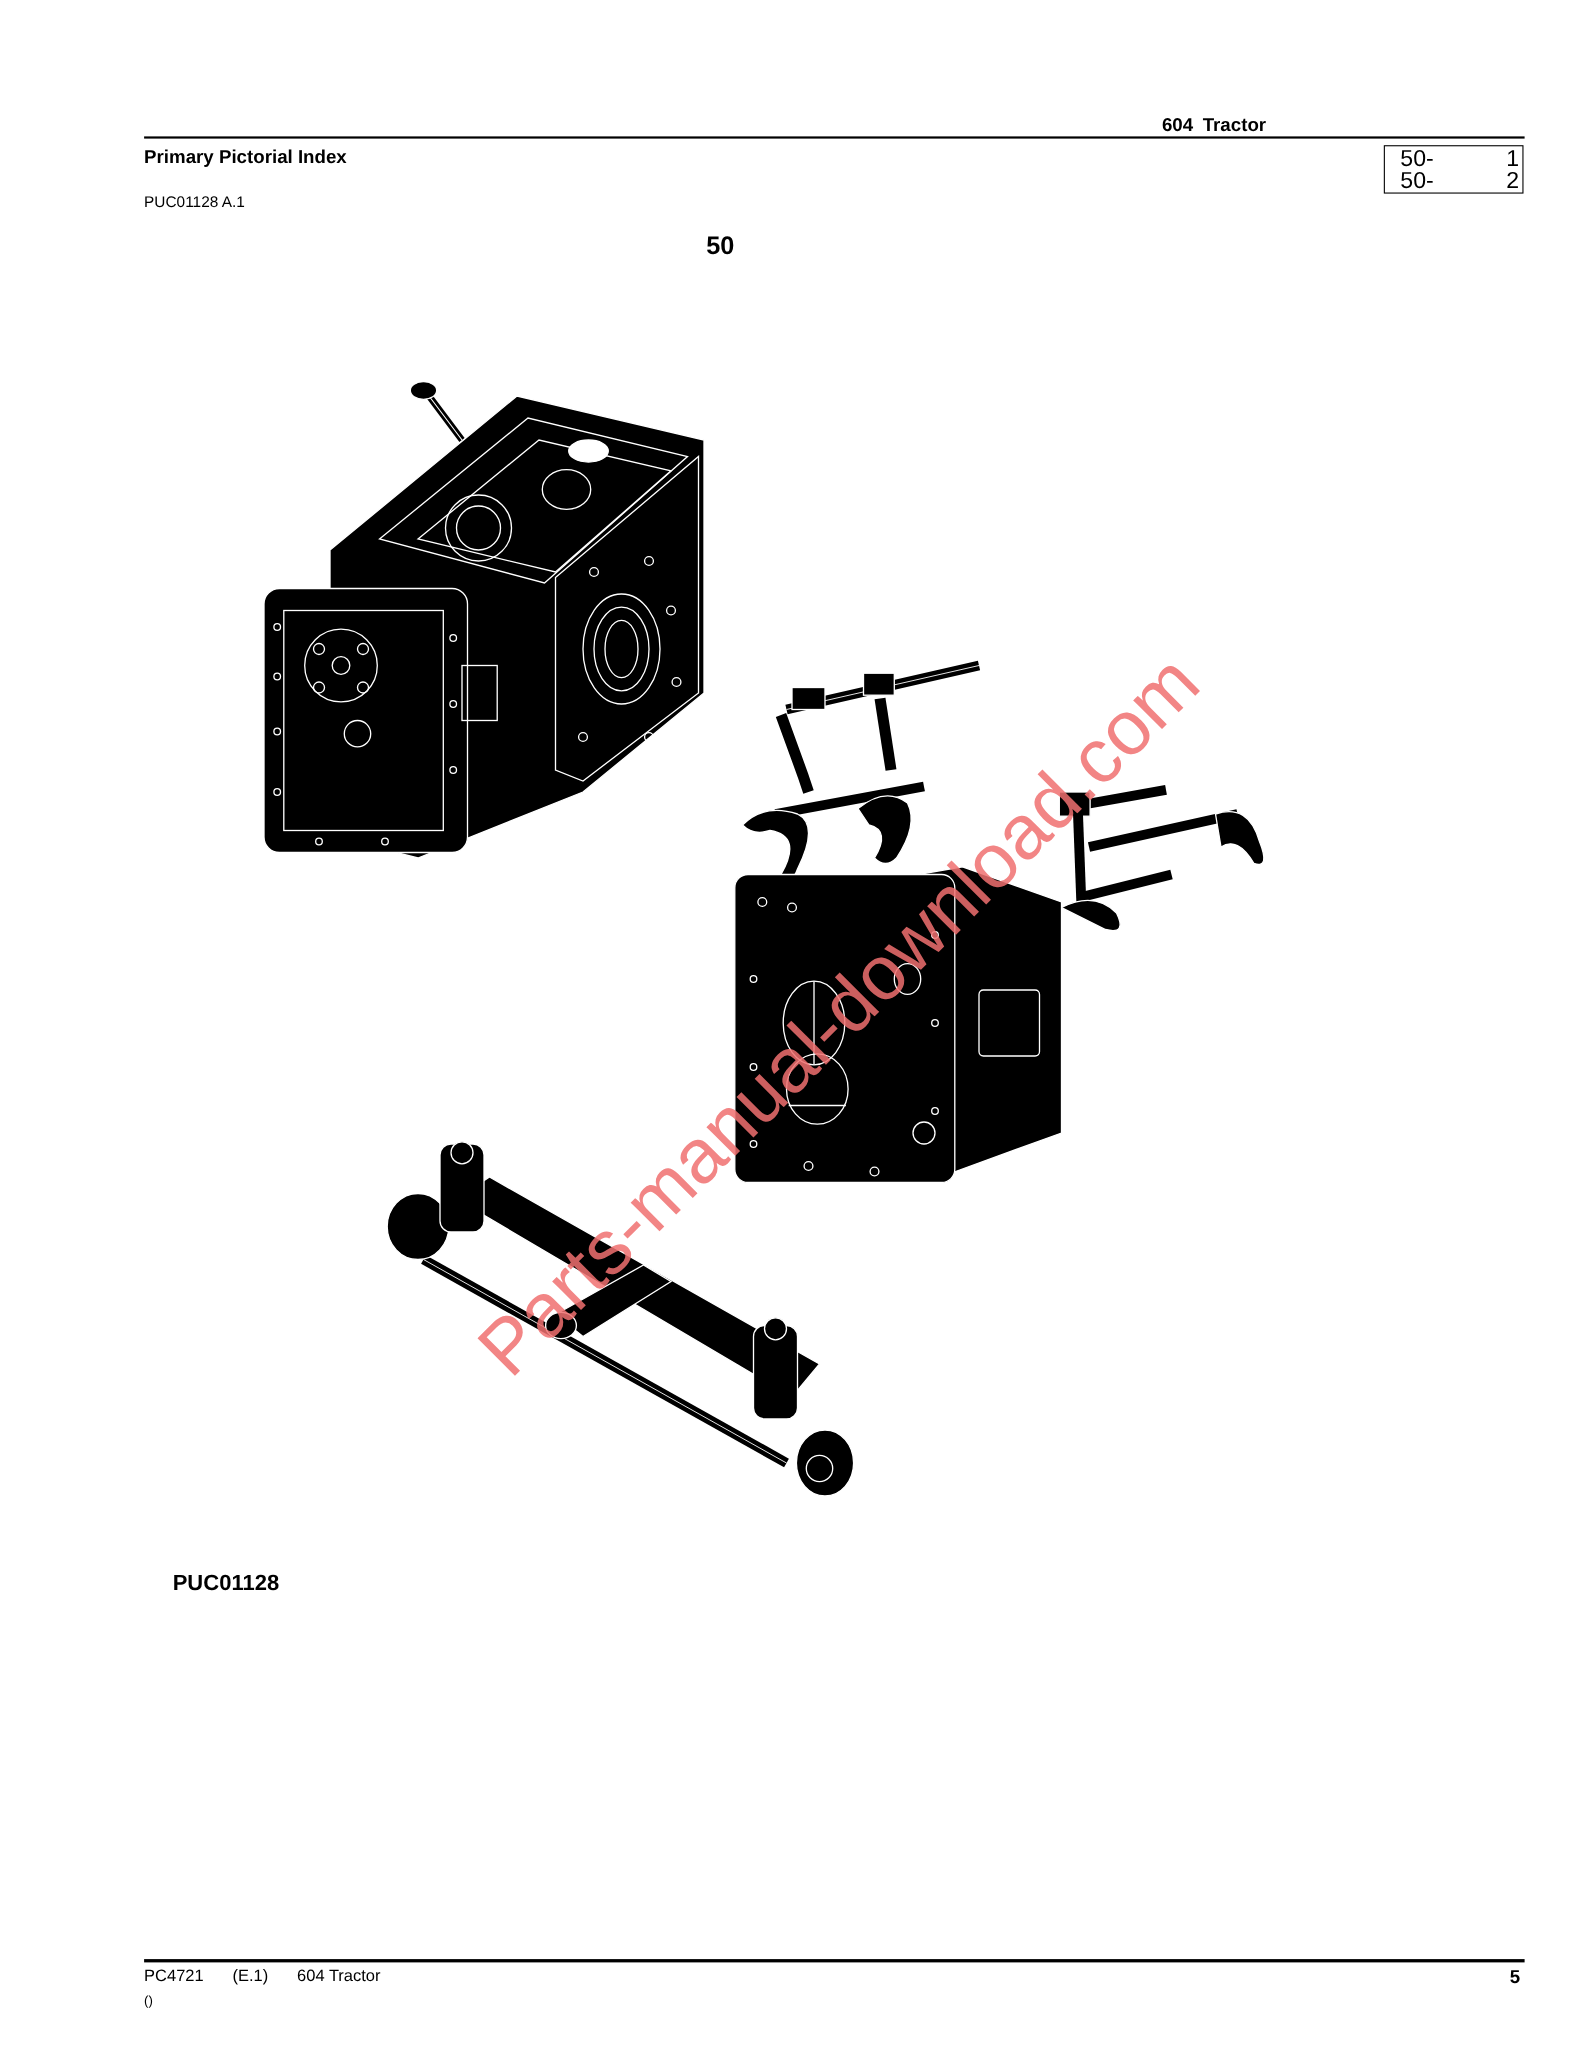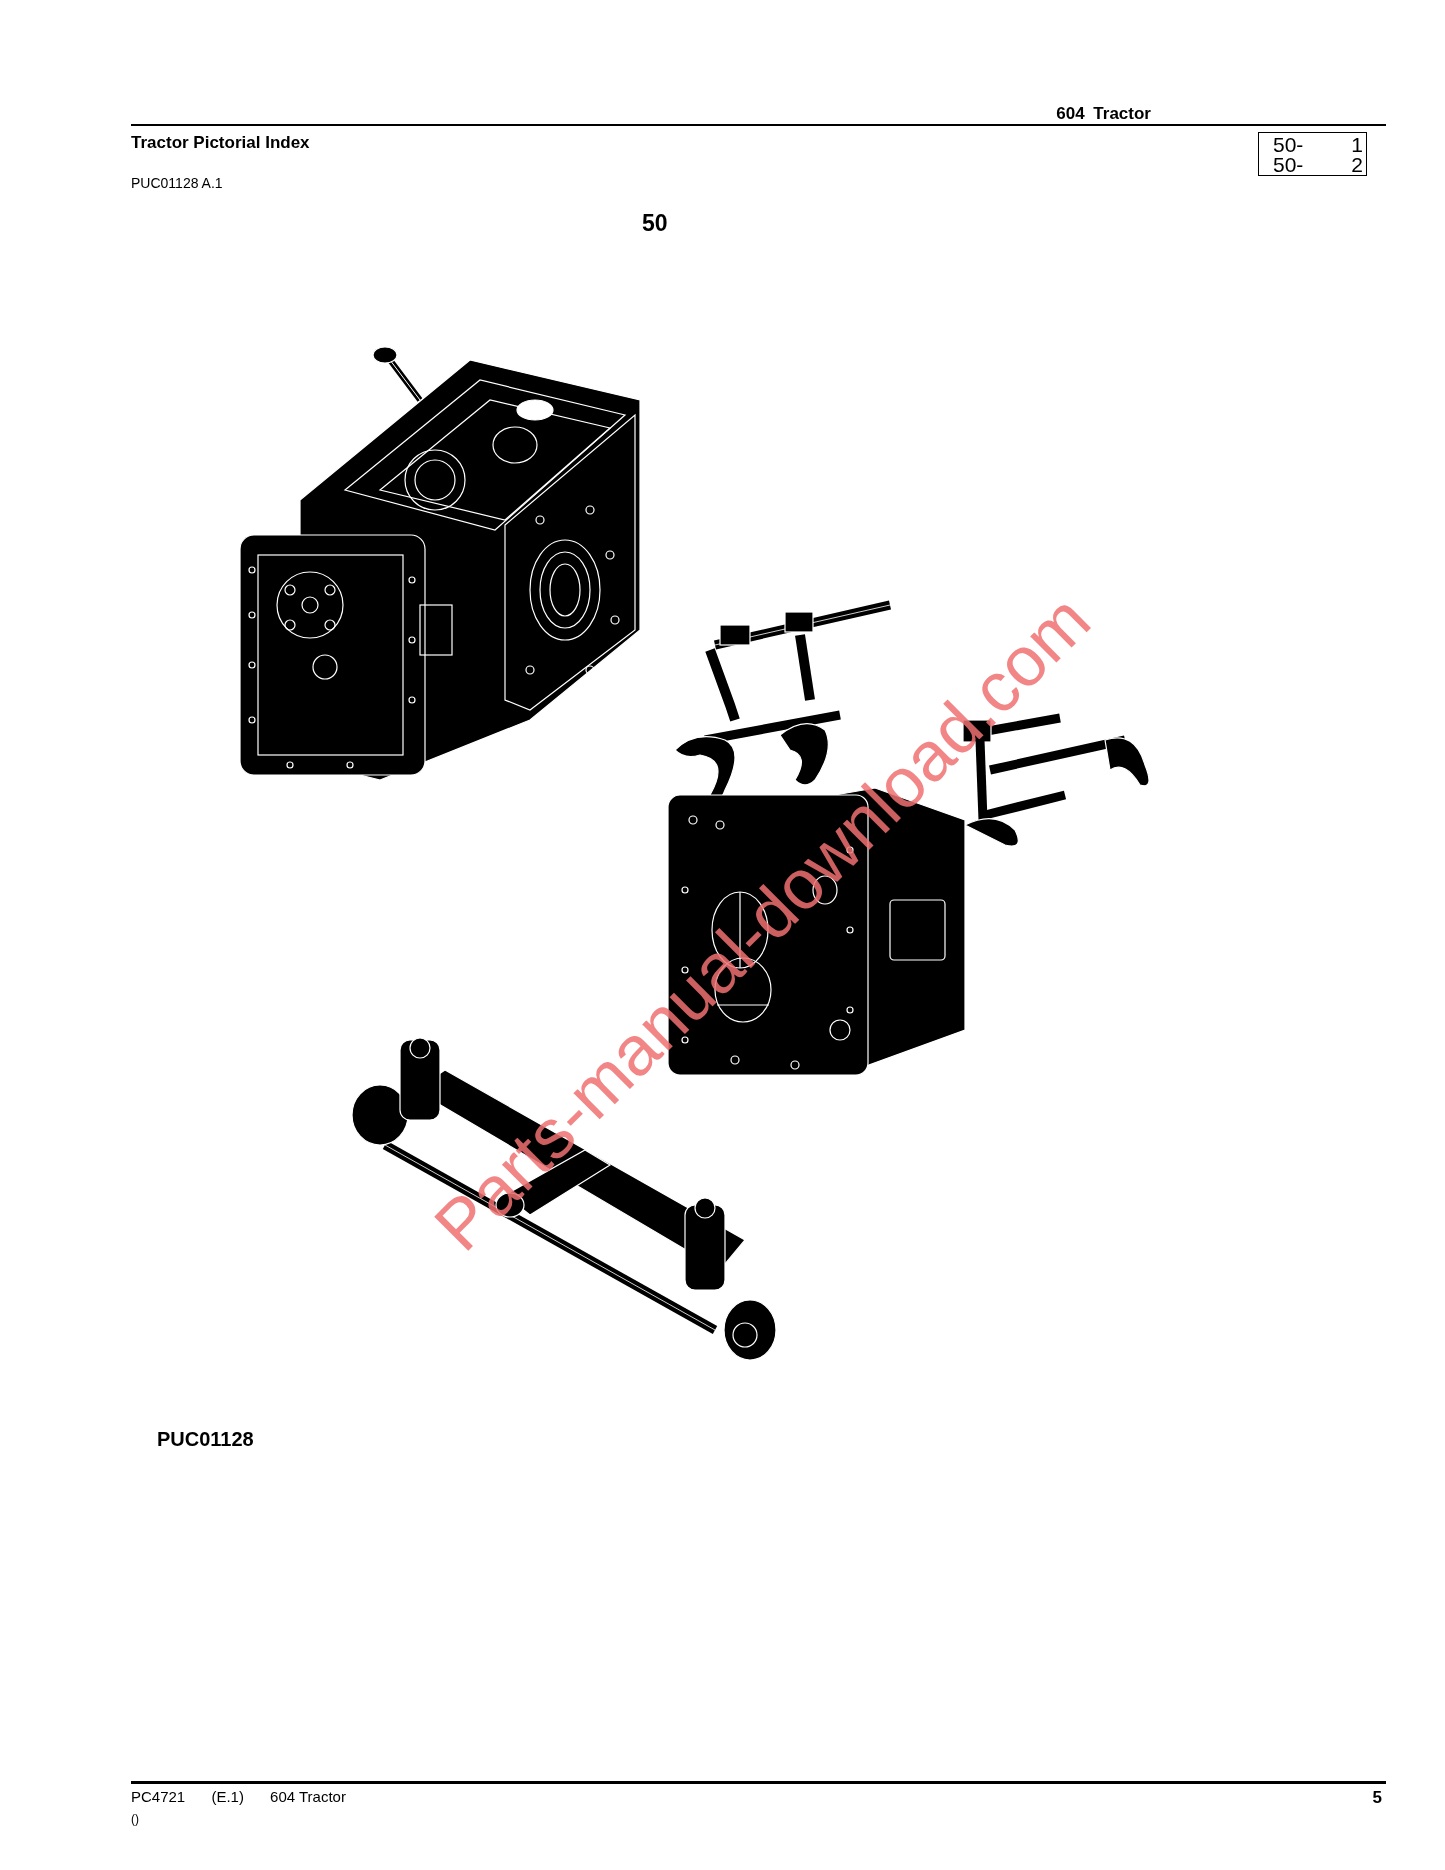--- a/index.html
+++ b/index.html
@@ -3,38 +3,38 @@
 <meta charset="utf-8">
 <style>
   html, body { margin: 0; padding: 0; background: #ffffff; }
   body { width: 1445px; height: 1870px; position: relative; overflow: hidden;
          font-family: "Liberation Sans", sans-serif; color: #000; }
   .abs { position: absolute; }
   .rule { position: absolute; background: #000; }
   .hdr-title { left: 131px; top: 133px; font-size: 17px; font-weight: bold; }
   .hdr-code { left: 131px; top: 175px; font-size: 14px; }
   .hdr-model { right: 294px; top: 104px; font-size: 17px; font-weight: bold; word-spacing: 4px; }
-  .index-box { left: 1258px; top: 132px; width: 109px; height: 44px; border: 1.5px solid #000; box-sizing: border-box; }
+  .index-box { left: 1258px; top: 132px; width: 127px; height: 44px; border: 1.5px solid #000; box-sizing: border-box; }
   .index-row { position: absolute; left: 14px; right: 3px; height: 22px; font-size: 21px; line-height: 22px; display: flex; justify-content: space-between; }
   .section-num { left: 642px; top: 210px; font-size: 23px; font-weight: bold; }
   .fig-label { left: 157px; top: 1428px; font-size: 20px; font-weight: bold; }
   .foot-left { left: 131px; top: 1788px; font-size: 15px; }
   .foot-left span { margin-right: 22px; }
   .foot-sub { left: 131px; top: 1812px; font-size: 12px; }
   .foot-page { right: 63px; top: 1788px; font-size: 17px; font-weight: bold; }
   .drawing { position: absolute; }
   .watermark { position: absolute; left: 330px; top: 915px; width: 800px; text-align: center;
                font-size: 70px; color: #f07070; opacity: 0.85; transform: rotate(-45deg);
                transform-origin: center center; white-space: nowrap; pointer-events: none; }
 </style>
 </head>
 <body>
 
 <div class="rule" style="left:131px; top:124px; width:1255px; height:2px;"></div>
-<div class="abs hdr-title">Tractor Pictorial Index</div>
+<div class="abs hdr-title">Primary Pictorial Index</div>
 <div class="abs hdr-code">PUC01128 A.1</div>
 <div class="abs hdr-model">604 Tractor</div>
 
 <div class="abs index-box">
   <div class="index-row" style="top:1px;">
     <span>50-</span>
     <span>1</span>
   </div>
   <div class="index-row" style="top:21px;">
     <span>50-</span>

